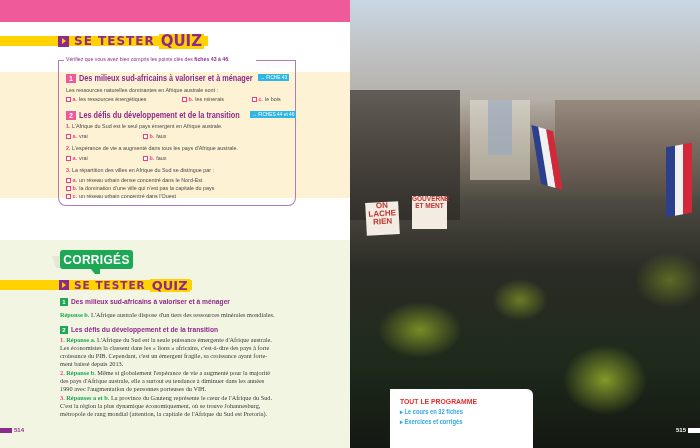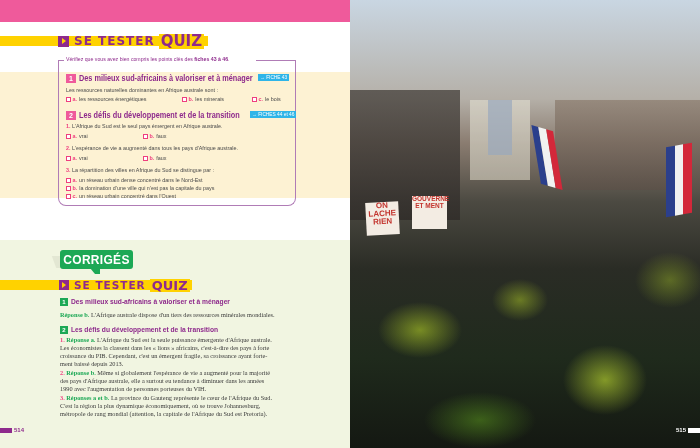--- a/index.html
+++ b/index.html
@@ -247,18 +247,23 @@
         <span class="r"></span>
       </div>
     <div class="flag flag2">
         <span class="b"></span>
         <span class="w"></span>
         <span class="r"></span>
       </div>
   </div>
 
 
+  <div class="prog-box">
+    <div class="prog-title">TOUT LE PROGRAMME</div>
+    <div class="prog-item">Le cours en 32 fiches</div>
+    <div class="prog-item">Exercices et corrigés</div>
+  </div>
 
   <div class="page-num-right">
     <span class="num">515</span>
     <span class="bar"></span>
   </div>
 </div>
 
 </body></html>

